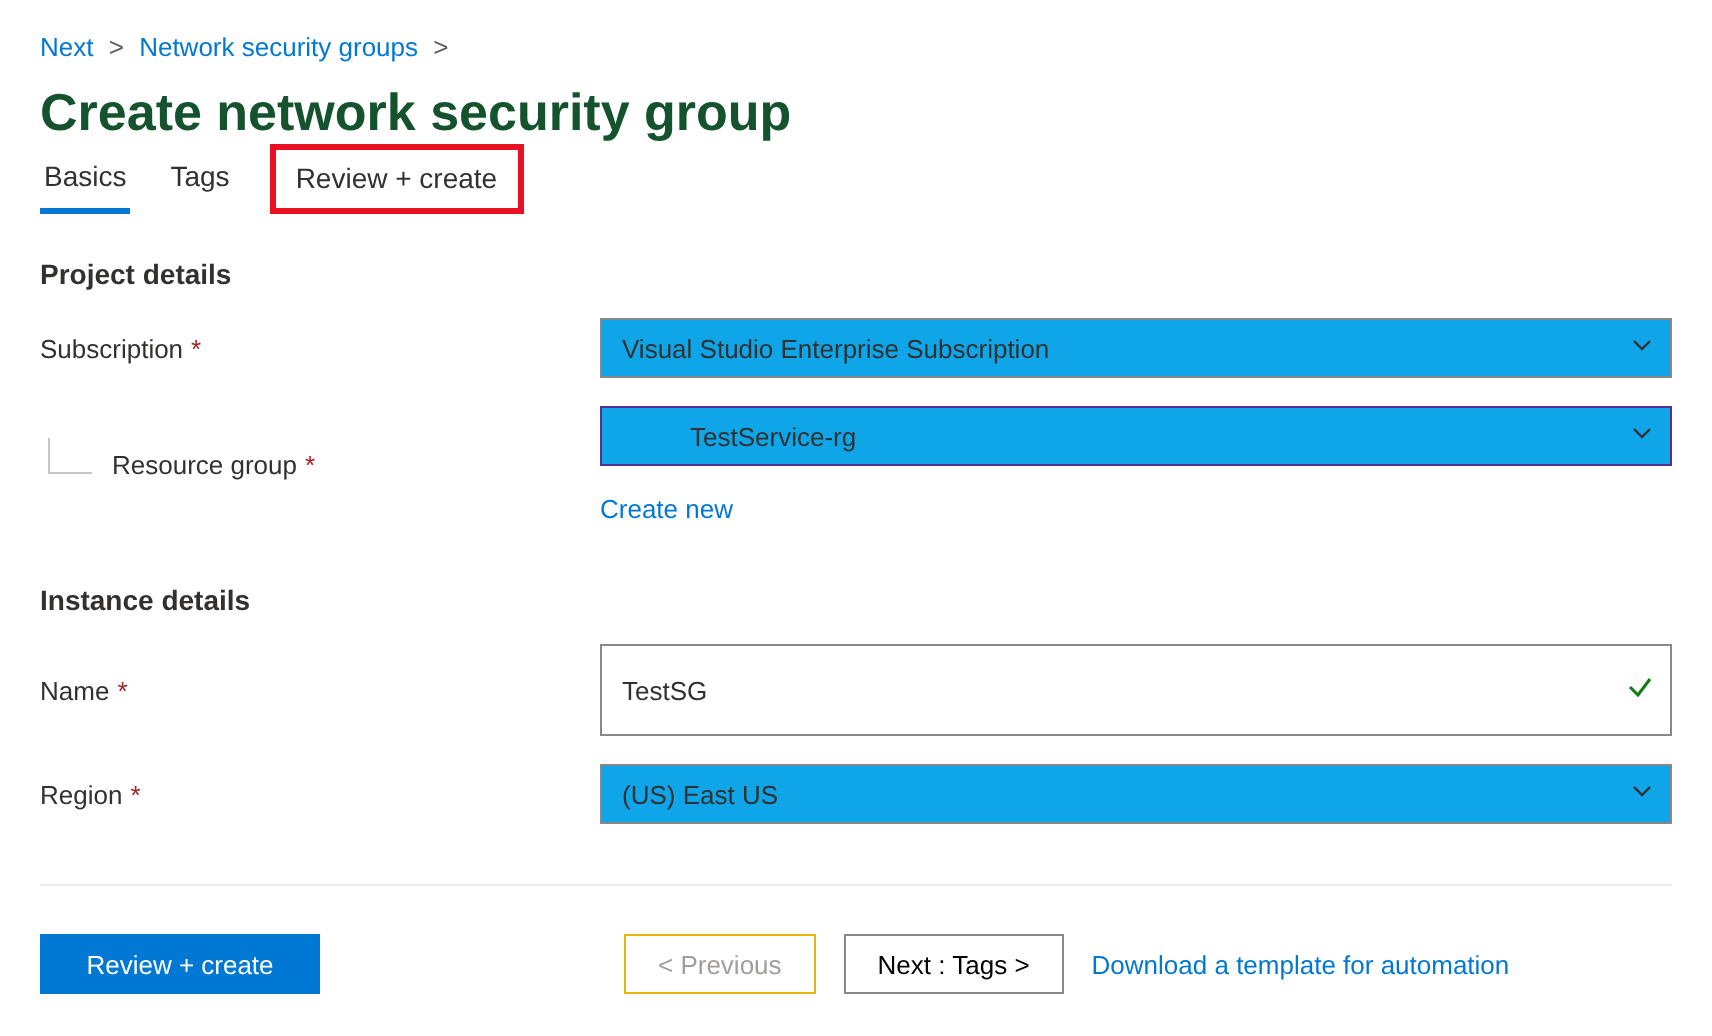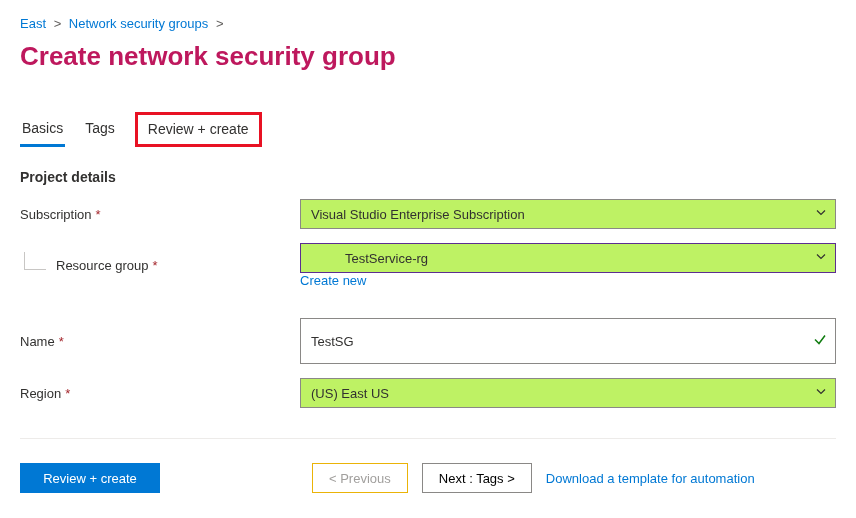--- a/index.html
+++ b/index.html
@@ -19,22 +19,21 @@
       color: #0078d4;
       text-decoration: none;
     }
     .breadcrumb .sep {
       color: #605e5c;
       margin: 0 4px;
     }
     h1 {
       font-size: 26px;
       font-weight: 600;
-      color: #be185d;
-      margin-bottom: 40px;
+      color: #14532d;
     }
     .tabs {
       display: flex;
       gap: 18px;
       border-bottom: none;
       margin-bottom: 20px;
     }
     .tab {
       font-size: 14px;
       padding: 8px 2px;
@@ -82,21 +81,21 @@
       margin-left: 4px;
       margin-top: -10px;
     }
     .form-control {
       flex: 1;
       max-width: 540px;
     }
     .select-box {
       position: relative;
       border: 1px solid #8a8886;
-      background: #bef264;
+      background: #0ea5e9;
       height: 30px;
       display: flex;
       align-items: center;
       padding: 0 28px 0 10px;
       font-size: 13px;
       cursor: pointer;
     }
     .select-box.focused {
       border: 1px solid #5c2e91;
       padding-left: 44px;
@@ -122,21 +121,21 @@
       right: 8px;
       top: 50%;
       transform: translateY(-50%);
       color: #107c10;
     }
     .create-new {
       color: #0078d4;
       font-size: 13px;
       text-decoration: none;
       display: inline-block;
-      margin-top: 0;
+      margin-top: 14px;
       cursor: pointer;
       text-align: center;
     }
     .instance-section {
       margin-top: 30px;
     }
     .footer-bar {
       border-top: 1px solid #edebe9;
       margin-top: 30px;
       padding-top: 24px;
@@ -172,21 +171,21 @@
       font-size: 13px;
       margin-left: 0;
       cursor: pointer;
     }
     .footer-spacer { width: 124px; }
   </style>
 </head>
 <body>
 
 <div class="breadcrumb">
-  <a>East</a>
+  <a>Next</a>
   <span class="sep">&gt;</span>
   <a>Network security groups</a>
   <span class="sep">&gt;</span>
 </div>
 
 <h1>Create network security group</h1>
 
 <div class="tabs">
   <div class="tab active">Basics</div>
   <div class="tab">Tags</div>
@@ -225,20 +224,21 @@
         <svg width="12" height="12" viewBox="0 0 12 12">
             <path d="M2 4 L6 8 L10 4" stroke="#323130" stroke-width="1.2" fill="none"></path>
           </svg>
       </span>
     </div>
     <a class="create-new">Create new</a>
   </div>
 </div>
 
 <div class="instance-section">
+  <div class="section-heading">Instance details</div>
 
   <div class="form-row">
     <div class="form-label">
       <span>Name</span>
         <span class="req">*</span>
     </div>
     <div class="form-control">
       <div class="input-box">
         <span>TestSG</span>
         <span class="check">

